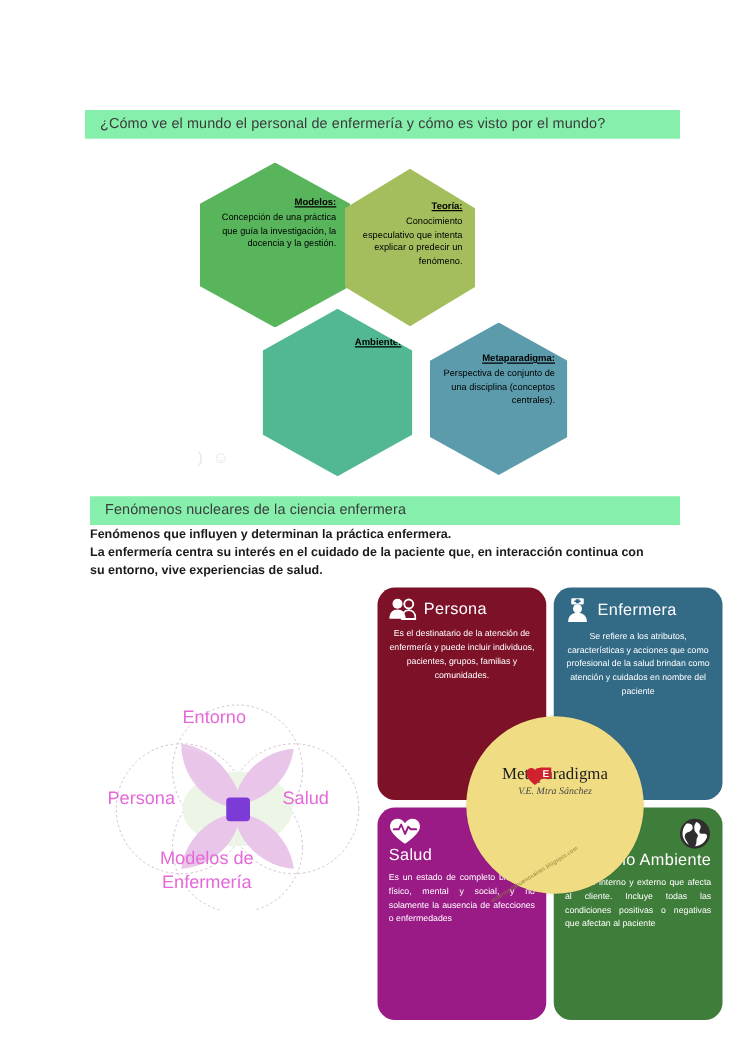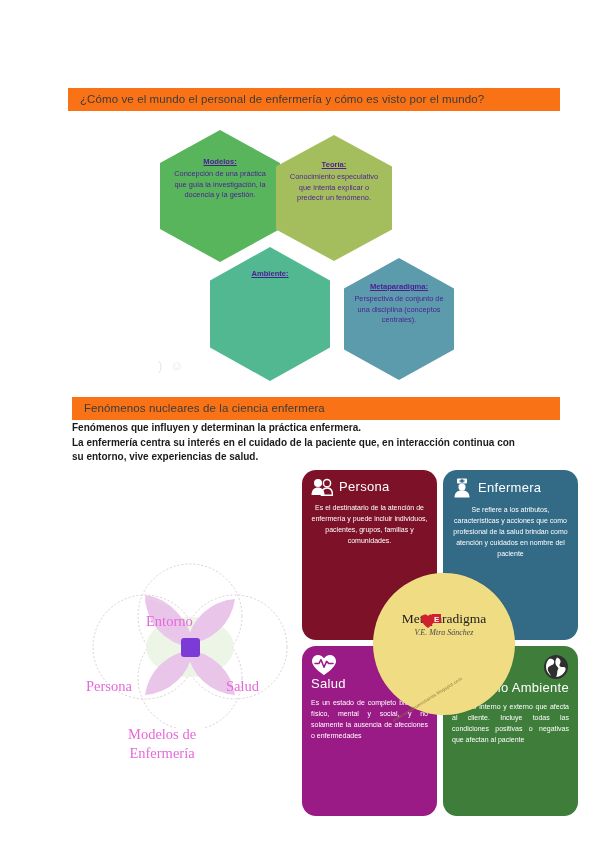--- a/index.html
+++ b/index.html
@@ -11,26 +11,26 @@
     width: 600px;
     height: 848px;
     position: relative;
     font-family: "Liberation Sans", sans-serif;
     overflow: hidden;
   }
 
   
   .banner {
     position: absolute;
-    background: #f97316;
+    background: #86efac;
     color: #3b3b3b;
     font-size: 11.5px;
     letter-spacing: .1px;
     line-height: 19px;
-    padding: 2px 16px 2px 12px;
+    padding: 2px 0 2px 12px;
     white-space: nowrap;
   }
   #banner-1 { left: 68px; top: 88px; width: 464px; }
   #banner-2 { left: 72px; top: 397px; width: 460px; }
 
   
   .para {
     position: absolute;
     left: 72px;
     top: 421px;
@@ -47,38 +47,38 @@
     position: absolute;
     left: 160px;
     top: 130px;
     width: 300px;
     height: 250px;
   }
   .hex {
     position: absolute;
     -webkit-clip-path: polygon(50% 0%, 100% 25%, 100% 75%, 50% 100%, 0% 75%, 0% 25%);
     clip-path: polygon(50% 0%, 100% 25%, 100% 75%, 50% 100%, 0% 75%, 0% 25%);
-    color: #4c1d95;
-    text-align: center;
+    color: #000000;
+    text-align: right;
     box-sizing: border-box;
   }
   .hex .h-title {
     display: block;
     font-weight: bold;
     text-decoration: underline;
     font-size: 7.6px;
     margin-bottom: 3px;
   }
   .hex .h-body {
     display: block;
     font-size: 7.4px;
     line-height: 10.5px;
   }
   #hex-modelos   { left: 0px;   top: 0px;   width: 120px; height: 132px; background: #58B55C; padding: 27px 11px 0 11px; }
-  #hex-teoria    { left: 116px; top: 5px;   width: 116px; height: 126px; background: #A5BE5D; padding: 25px 10px 0 10px; }
+  #hex-teoria    { left: 116px; top: 5px;   width: 104px; height: 126px; background: #A5BE5D; padding: 25px 10px 0 10px; }
   #hex-paradigma { left: 50px;  top: 117px; width: 120px; height: 134px; background: #52B891; padding: 22px 9px 0 9px; }
   #hex-meta      { left: 184px; top: 128px; width: 110px; height: 122px; background: #5C9BAB; padding: 24px 10px 0 10px; }
 
   
   #hex-watermark {
     position: absolute;
     left: 158px;
     top: 358px;
     font-size: 13px;
     color: #e7e7e7;
@@ -91,23 +91,22 @@
     left: 85px;
     top: 558px;
     width: 210px;
     height: 170px;
   }
   #venn svg { display: block; }
   .venn-label {
     position: absolute;
     color: #E569D8;
     font-size: 14.5px;
-    font-family: Liberation Serif, serif;
+    font-family: Liberation Sans, sans-serif;
     white-space: nowrap;
-    margin-top: 47px;
   }
   #venn-entorno { left: 61px;  top: 8px; }
   #venn-persona { left: 1px;   top: 73px; }
   #venn-salud   { left: 141px; top: 73px; }
   #venn-cuidado { left: 43px;  top: 120px; text-align: center; line-height: 19px; }
 
   
   #quad {
     position: absolute;
     left: 302px;

